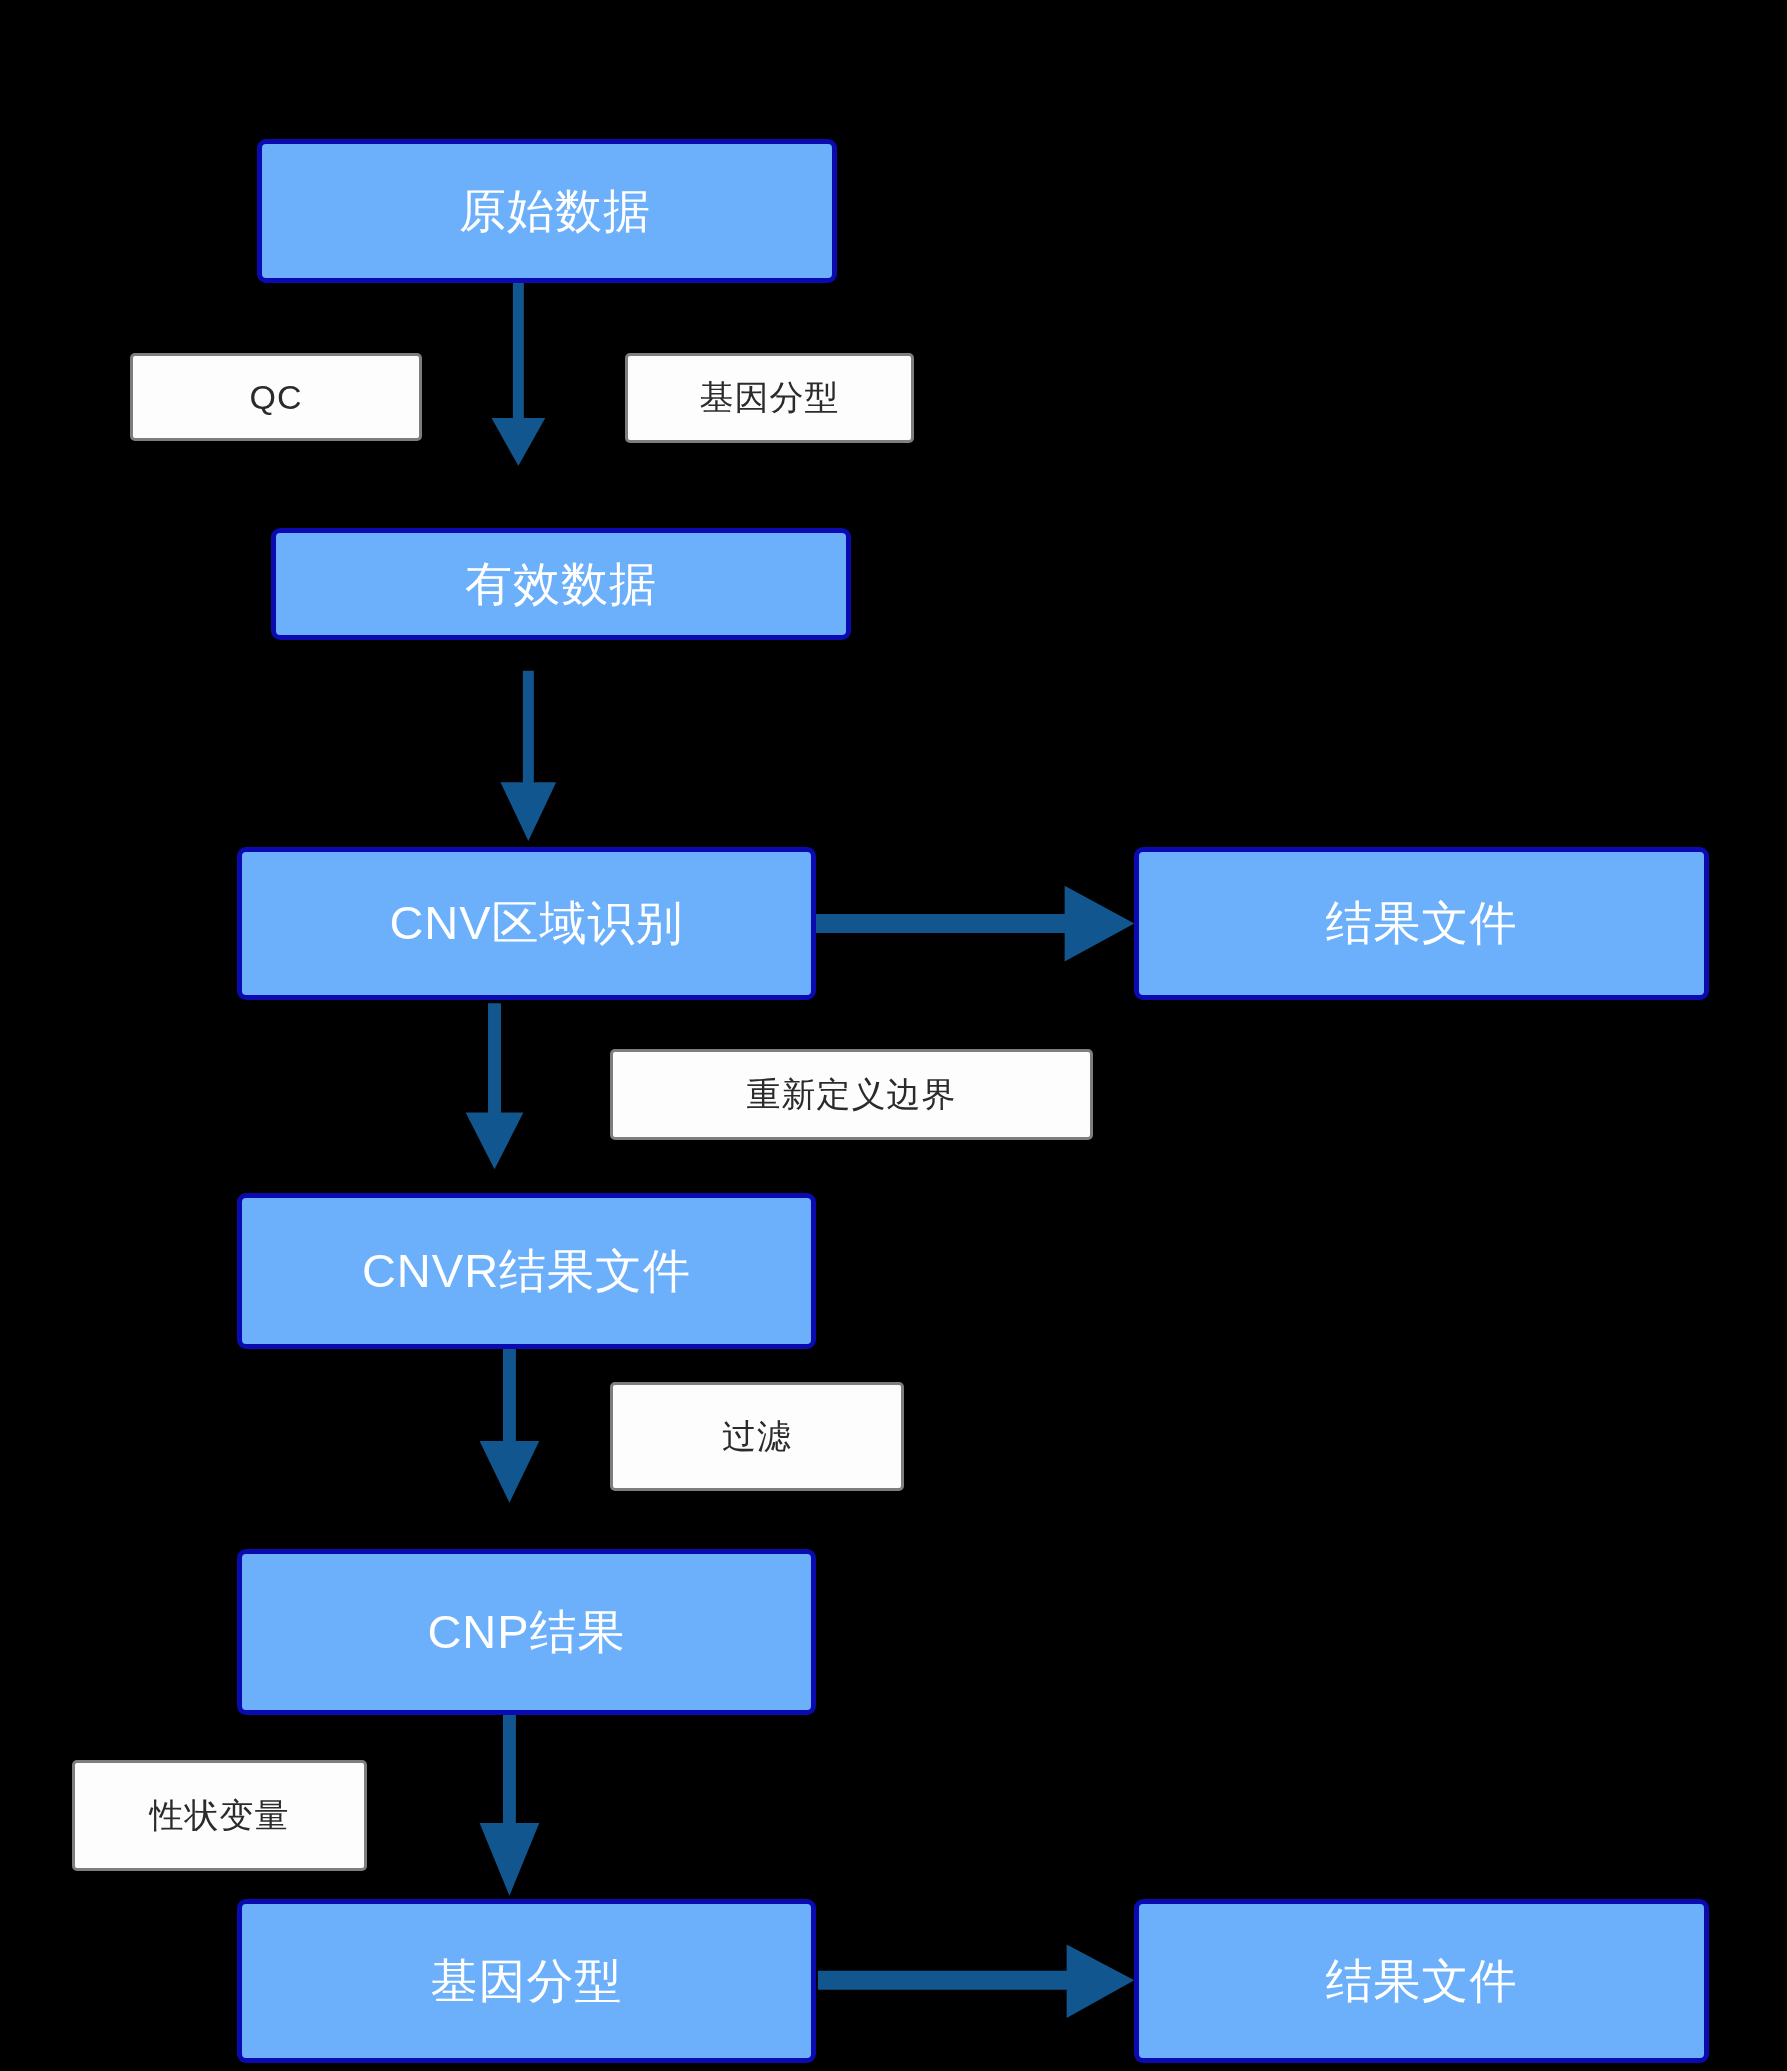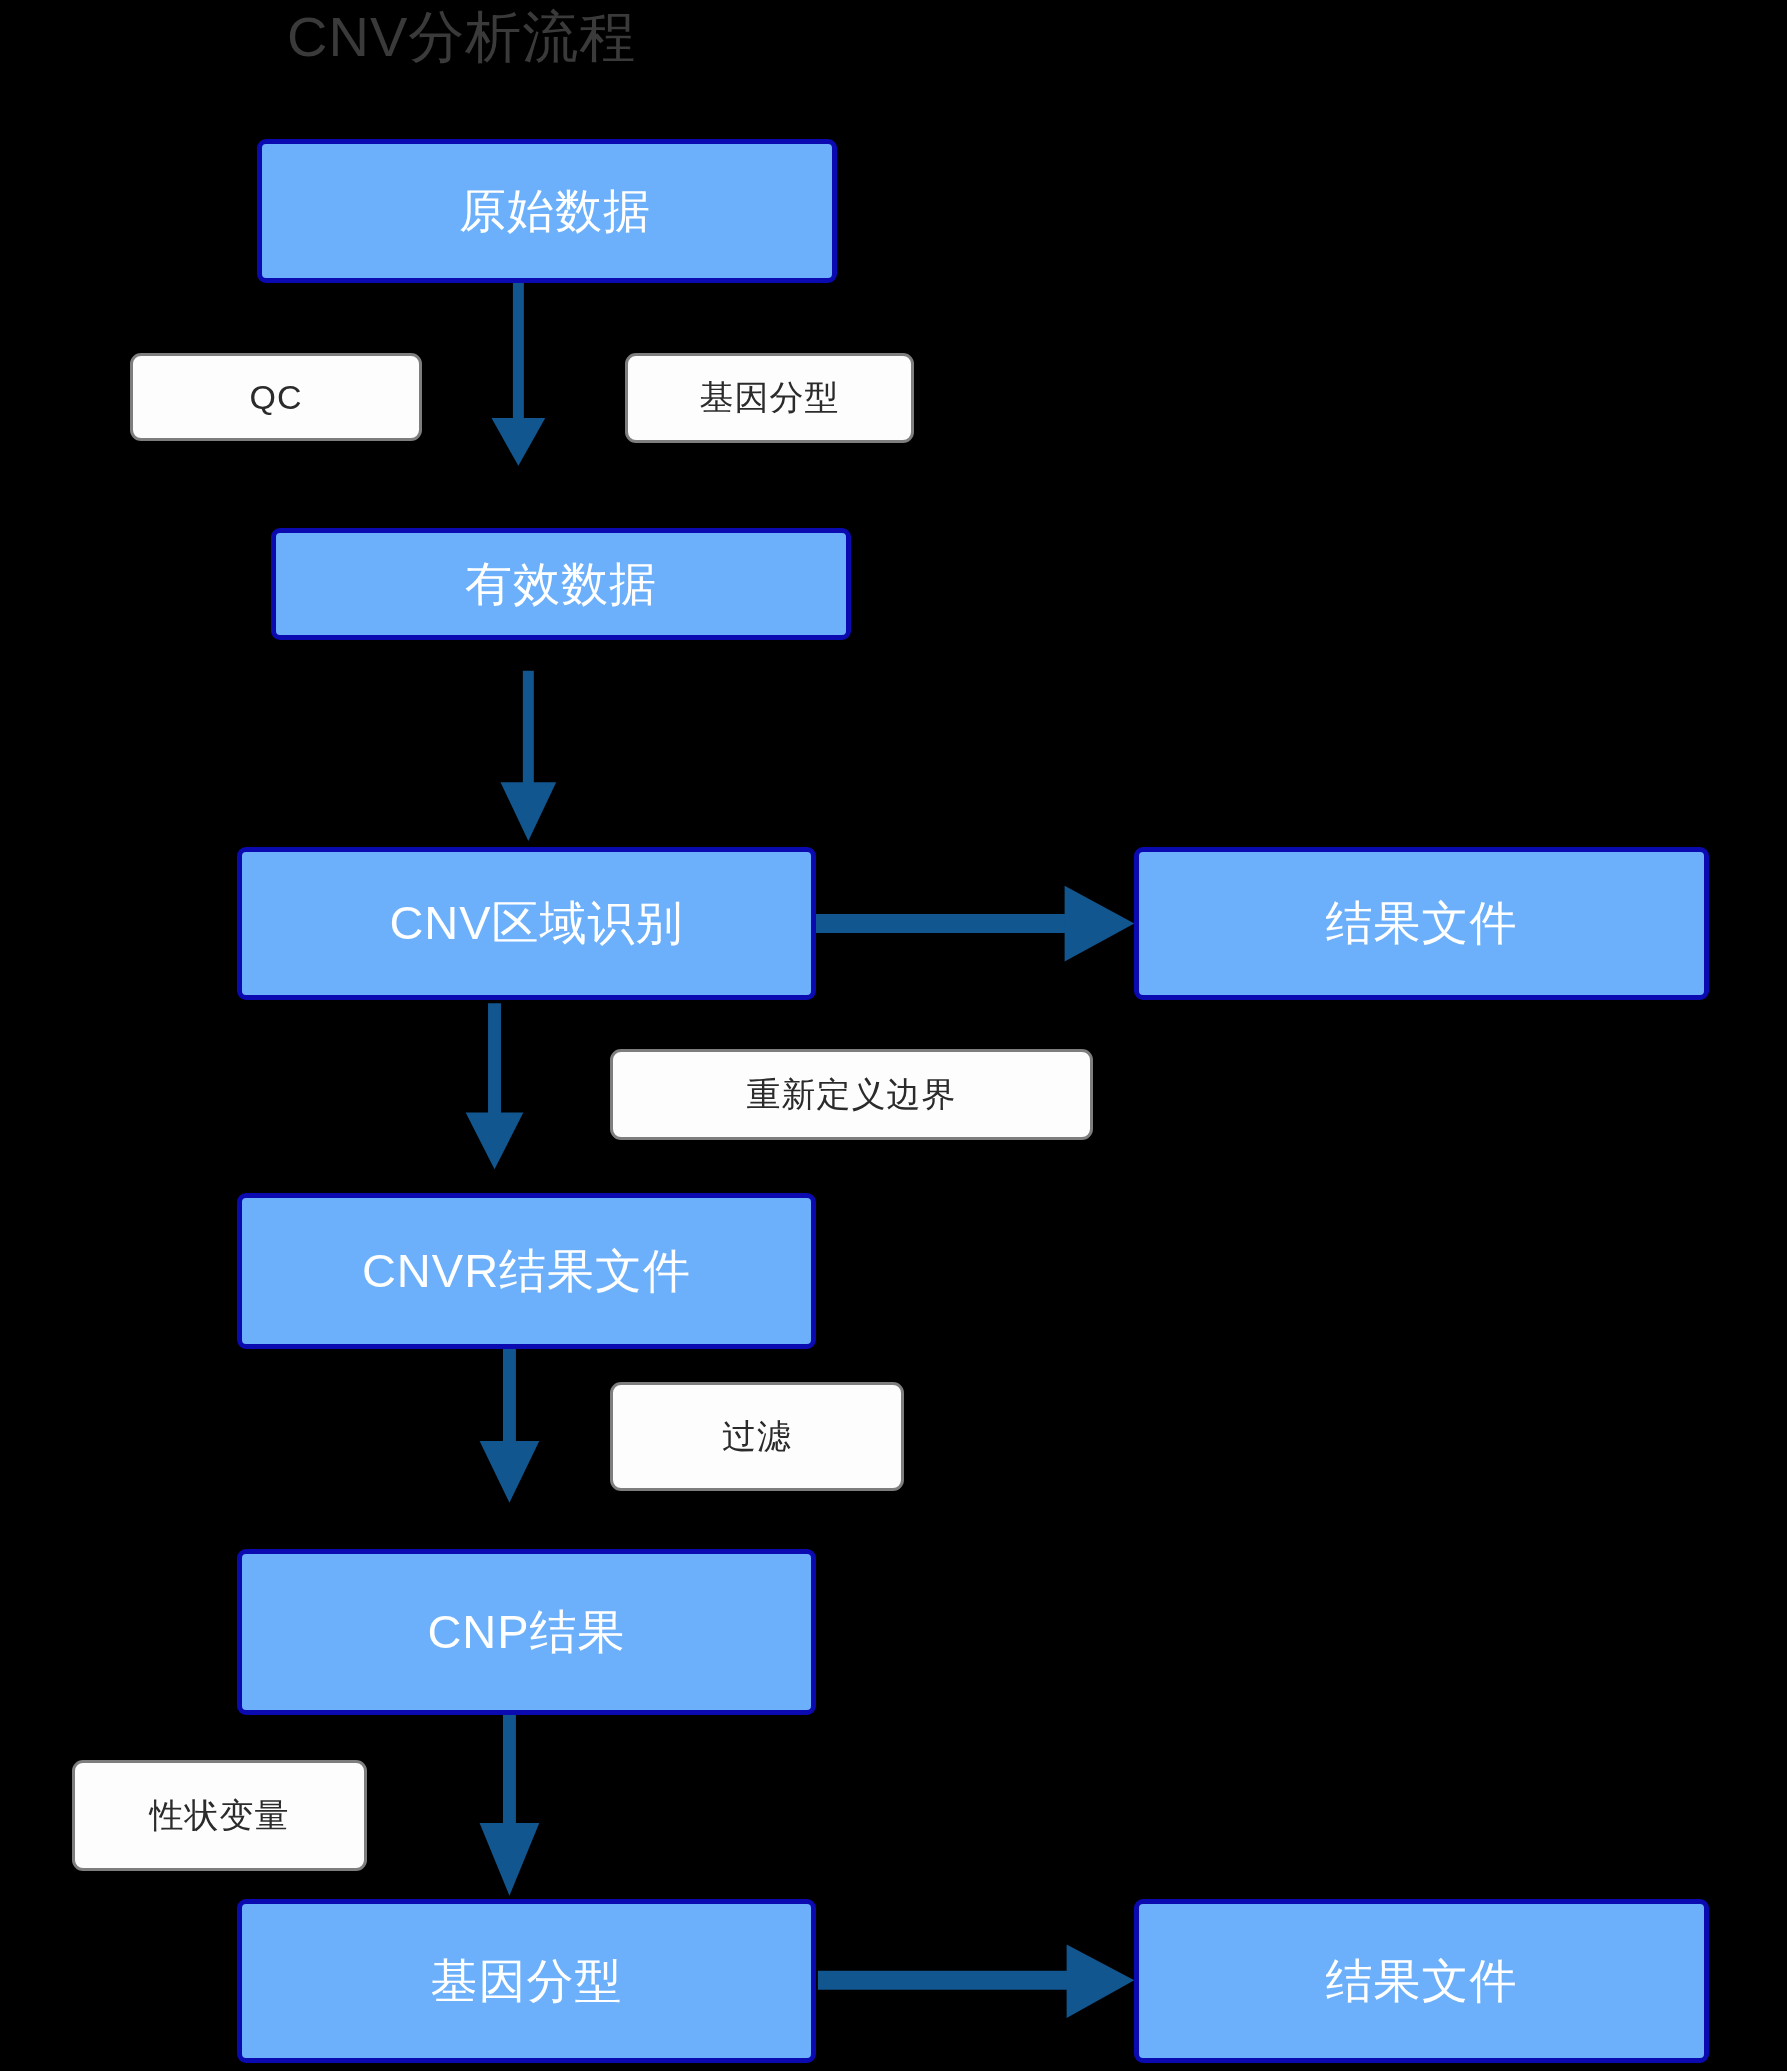--- a/index.html
+++ b/index.html
@@ -36,41 +36,40 @@
     white-space:nowrap;
     z-index:3;
   }
 
   
   .elabel{
     position:absolute;
     box-sizing:border-box;
     background:#FDFDFD;
     border:3px solid #7E7E7E;
-    border-radius:11px;
+    border-radius:5px;
     color:#2b2b2b;
     display:flex;
     align-items:center;
     justify-content:center;
     font-size:34px;
     letter-spacing:1px;
     white-space:nowrap;
     z-index:4;
   }
 
   
   .edge{position:absolute;z-index:2;}
   .edge svg{display:block;overflow:visible;}
 </style>
 </head>
 <body>
 
 <div id="stage">
 
-  <div class="title">CNV分析流程</div>
 
   <div class="edge" style="left:0;top:0;width:1787px;height:2072px;">
     <svg width="1787" height="2072" viewBox="0 0 1796 2082">
       <line x1="521" y1="283" x2="521" y2="425" stroke="#12568F" stroke-width="11"></line>
       <polygon points="521,468 494,420 548,420" fill="#12568F"></polygon>
     </svg>
   </div>
 
   <div class="edge" style="left:0;top:0;width:1787px;height:2072px;">
     <svg width="1787" height="2072" viewBox="0 0 1796 2082">

